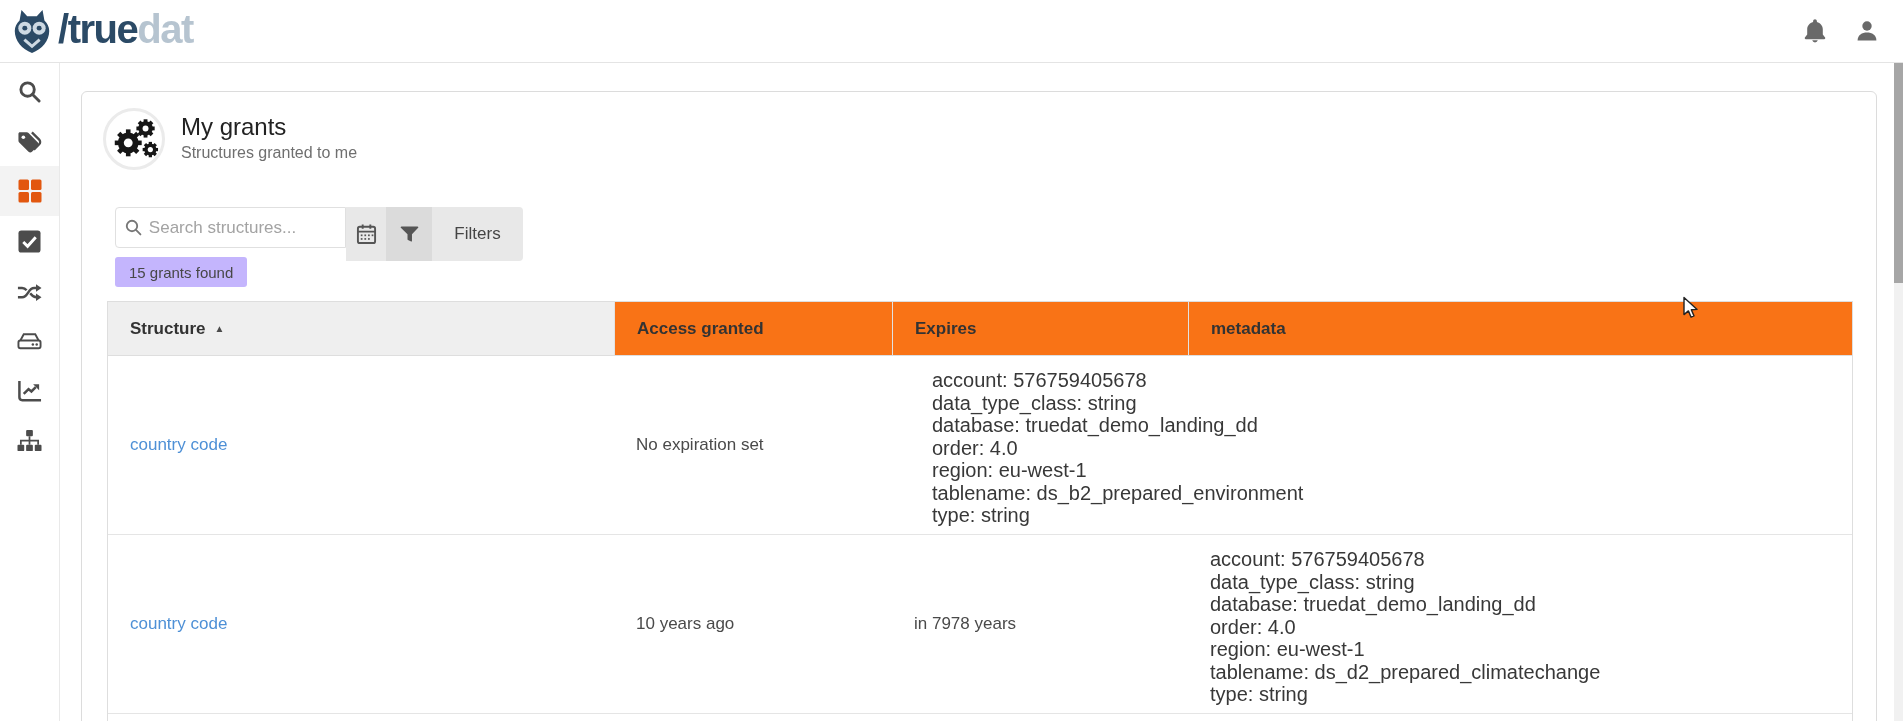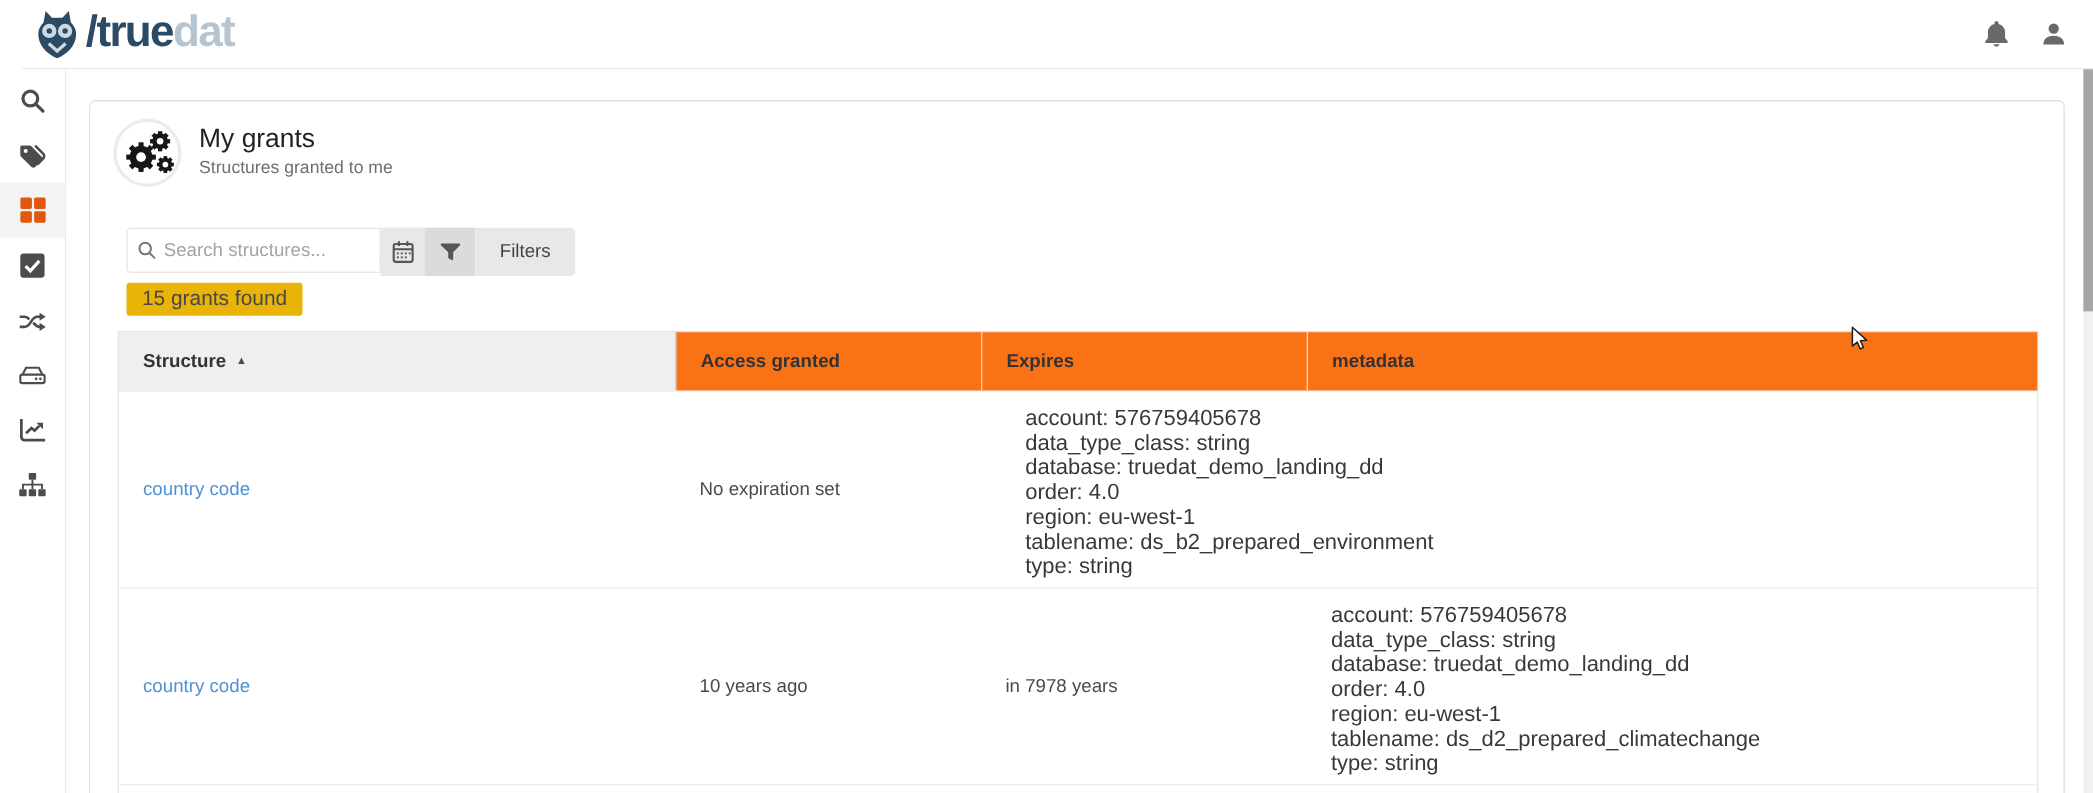--- a/index.html
+++ b/index.html
@@ -2,21 +2,21 @@
 <html><head>
 <meta charset="utf-8">
 <style>
   * { margin:0; padding:0; box-sizing:border-box; }
   html,body { width:1903px; height:721px; overflow:hidden; background:#fff;
     font-family:"Liberation Sans", sans-serif; }
   .screen { position:relative; width:1903px; height:721px; background:#fff; }
 
   
   .topbar { height:63px; background:#fff; border-bottom:1px solid #e4e4e4;
-    display:flex; align-items:center; justify-content:space-between; padding:0 14px 0 10px;margin-left:20px; }
+    display:flex; align-items:center; justify-content:space-between; padding:0 14px 0 10px; }
   .logo { display:flex; align-items:center; gap:4px; cursor:pointer; }
   .logo-text { font-size:40px; font-weight:800; letter-spacing:-1.5px; line-height:1; padding-bottom:4px; }
   .lg-dark { color:#2b4a66; }
   .lg-light { color:#b6c4d0; }
   .topbar-right { display:flex; align-items:center; gap:28px; margin-right:10px; }
   .icon-btn { display:flex; align-items:center; cursor:pointer; }
 
   
   .app-body { display:flex; height:658px; }
   .sidebar { width:60px; background:#fff; border-right:1px solid #e9e9e9; padding-top:3px; }
@@ -33,29 +33,29 @@
   .page-title { position:absolute; left:99px; top:21px; font-size:24px; font-weight:500; color:#222; }
   .page-sub { position:absolute; left:99px; top:52px; font-size:16px; color:#6f6f6f; }
 
   
   .toolbar { position:absolute; left:33px; top:115px; height:41px; display:flex; }
   .search-box { width:231px; height:41px; background:#fff; border:1px solid #e0e0e0;
     border-radius:4px 0 0 4px; display:flex; align-items:center; padding:0 9px; }
   .search-box input { border:none; outline:none; width:100%; font-size:17px; color:#444;
     margin-left:7px; font-family:"Liberation Sans", sans-serif; background:transparent; }
   .search-box input::placeholder { color:#a3a3a3; }
-  .tb-btn { height:44px; border:none; display:flex; align-items:center; justify-content:center;
+  .tb-btn { height:54px; border:none; display:flex; align-items:center; justify-content:center;
     cursor:pointer; font-family:"Liberation Sans", sans-serif; }
   .tb-btn.cal { width:40px; background:#e8e8e8; }
   .tb-btn.funnel { width:46px; background:#dbdbdb; }
   .tb-btn.filters { width:91px; background:#e8e8e8; font-size:17px; color:#454545;
     border-radius:0 4px 4px 0; }
 
-  .badge { position:absolute; left:33px; top:165px; height:30px; background:#eab308;
-    border-radius:3px; font-size:19px; color:#474747; display:inline-flex;
+  .badge { position:absolute; left:33px; top:165px; height:30px; background:#c4b5fd;
+    border-radius:3px; font-size:15px; color:#474747; display:inline-flex;
     align-items:center; padding:0 14px; }
 
   
   .grants-table { position:absolute; left:25px; top:209px; width:1746px;
     border:1px solid #dedede; border-bottom:none; }
   .thead { display:flex; height:54px; border-bottom:1px solid #dedede; }
   .th { display:flex; align-items:center; padding-left:22px; font-size:17px; font-weight:700;
     color:#333; background:#f97316; border-left:1px solid #e2e2e2; cursor:pointer; }
   .th:first-child { border-left:none; background:#efefef; }
   .th.c1 { width:506px; } .th.c2 { width:278px; } .th.c3 { width:296px; } .th.c4 { flex:1; }

